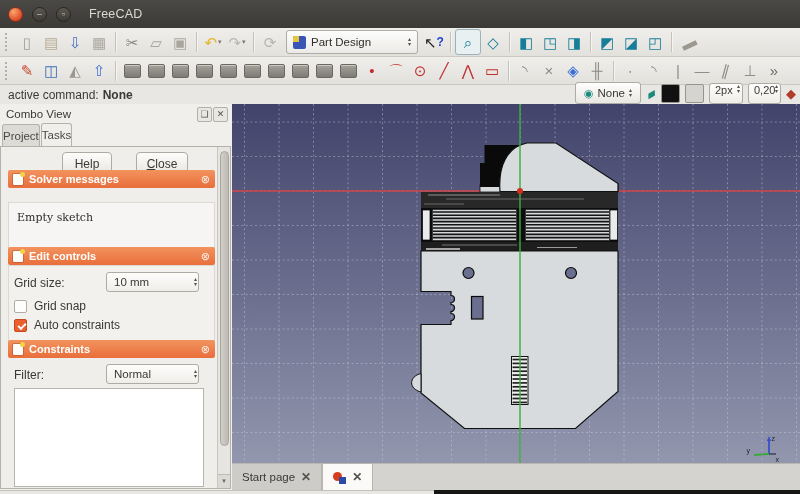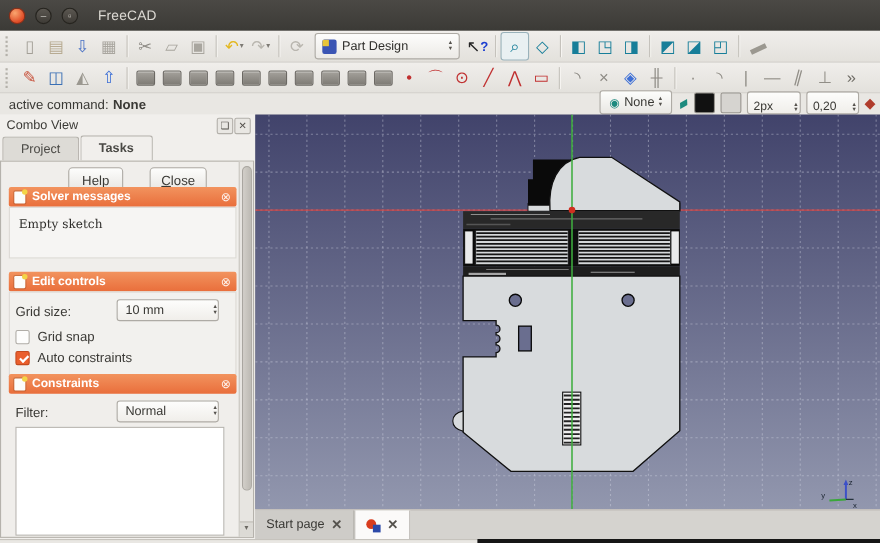--- a/index.html
+++ b/index.html
@@ -38,33 +38,33 @@
   
   .cmdbar{position:absolute;left:0;top:85px;width:800px;height:19px;background:#e9e7e3;display:flex;align-items:center}
   .cmdlabel{margin-left:8px;font-size:12px;color:#3a3935}
   .cmdvalue{font-weight:bold;margin-left:4px}
   .cmdright{position:absolute;right:4px;top:-3px;display:flex;align-items:center;gap:5px}
   .snapbtn{height:20px;display:flex;align-items:center;gap:4px;padding:0 8px;border:1px solid #aeaba5;border-radius:3px;
     background:linear-gradient(#fdfdfc,#e9e7e3);font-size:11.5px}
   .snapbtn .si{color:#1c8a7e;font-size:11px}
   .mini-icon{font-size:13px}
   .swatch{width:17px;height:17px;border:1px solid #98958f;border-radius:2px}
-  .spinbox{height:19px;display:flex;align-items:flex-end;border:1px solid #aeaba5;border-radius:3px;
-    background:linear-gradient(#fdfdfc,#f0eeea);padding:0 2px 0 5px;gap:15px}
+  .spinbox{height:19px;display:flex;align-items:flex-start;border:1px solid #aeaba5;border-radius:3px;
+    background:linear-gradient(#fdfdfc,#f0eeea);padding:0 2px 0 5px;gap:0}
   .spinval{font-size:11px;overflow:hidden;white-space:nowrap;display:inline-block}
   
   .panel{position:absolute;left:0;top:104px;width:232px;height:386px;background:#f1efec}
   .ptitle{position:absolute;left:0;top:0;width:232px;height:20px;display:flex;align-items:center}
   .ptitle .t{margin-left:6px;font-size:11.5px;color:#3a3935}
   .pt-btn{position:absolute;top:3px;width:13px;height:13px;border:1px solid #b3b0aa;border-radius:2px;background:#e9e7e3;
     font-size:9px;line-height:12px;text-align:center;color:#55524d}
   .panel-tabs{position:absolute;left:2px;top:20px;height:22px;display:flex;align-items:flex-end;gap:1px}
-  .ptab{height:21px;padding:0 16px;display:flex;align-items:center;font-size:11.5px;border:1px solid #b5b2ac;
+  .ptab{height:21px;padding:0 0;display:flex;align-items:center;font-size:11.5px;border:1px solid #b5b2ac;
     border-bottom:none;border-radius:3px 3px 0 0;background:#dddbd6;color:#4a4945}
-  .ptab.active{background:#f1efec;font-weight:bold;height:22px}
+  .ptab.active{background:#f1efec;font-weight:normal;height:22px}
   .pbody-border{position:absolute;left:0;top:42px;width:231px;height:343px;border:1px solid #b5b2ac;box-sizing:border-box;background:#f0eeeb}
   .pbtn{position:absolute;height:23px;border:1px solid #aeaba5;border-radius:4px;
     background:linear-gradient(#fdfdfc,#e7e5e1);font-size:12px;color:#3a3935;font-family:"Liberation Sans",sans-serif}
   .pbtn-close::first-letter{text-decoration:underline}
   .sec-head{position:absolute;left:8px;width:207px;height:18px;border-radius:2px;
     background:linear-gradient(#f2935e,#e96e3b);display:flex;align-items:center;box-sizing:border-box;padding:0 5px}
   .sec-head .note{width:10px;height:11px;background:#fdfdfb;border-radius:1px;position:relative;box-shadow:0 0 0 1px rgba(140,70,30,.35)}
   .sec-head .note::after{content:"";position:absolute;right:-2px;top:-2px;width:5px;height:5px;border-radius:50%;background:#f4d447}
   .sec-head .st{flex:1;margin-left:6px;color:#fff;font-weight:bold;font-size:11px}
   .sec-head .collapse{color:rgba(255,255,255,.9);font-size:11px}
@@ -340,21 +340,21 @@
   <div class="pbody-border"></div>
 
   <button class="pbtn" style="left:62px;top:48px;width:50px">Help</button>
   <button class="pbtn pbtn-close" style="left:136px;top:48px;width:52px">Close</button>
 
   <div class="sec-head" style="top:66px">
     <span class="note"></span>
     <span class="st">Solver messages</span>
     <span class="collapse">⊗</span>
   </div>
-  <div class="sec-box" style="top:84px;height:47px">
+  <div class="sec-box" style="top:98px;height:47px">
     <div class="serif" style="margin:8px 0 0 8px">Empty sketch</div>
   </div>
 
   <div class="sec-head" style="top:143px">
     <span class="note"></span>
     <span class="st">Edit controls</span>
     <span class="collapse">⊗</span>
   </div>
   <div class="sec-box" style="top:161px;height:80px;background:#f2f1ee"></div>
   <span class="flabel" style="left:14px;top:172px">Grid size:</span>

